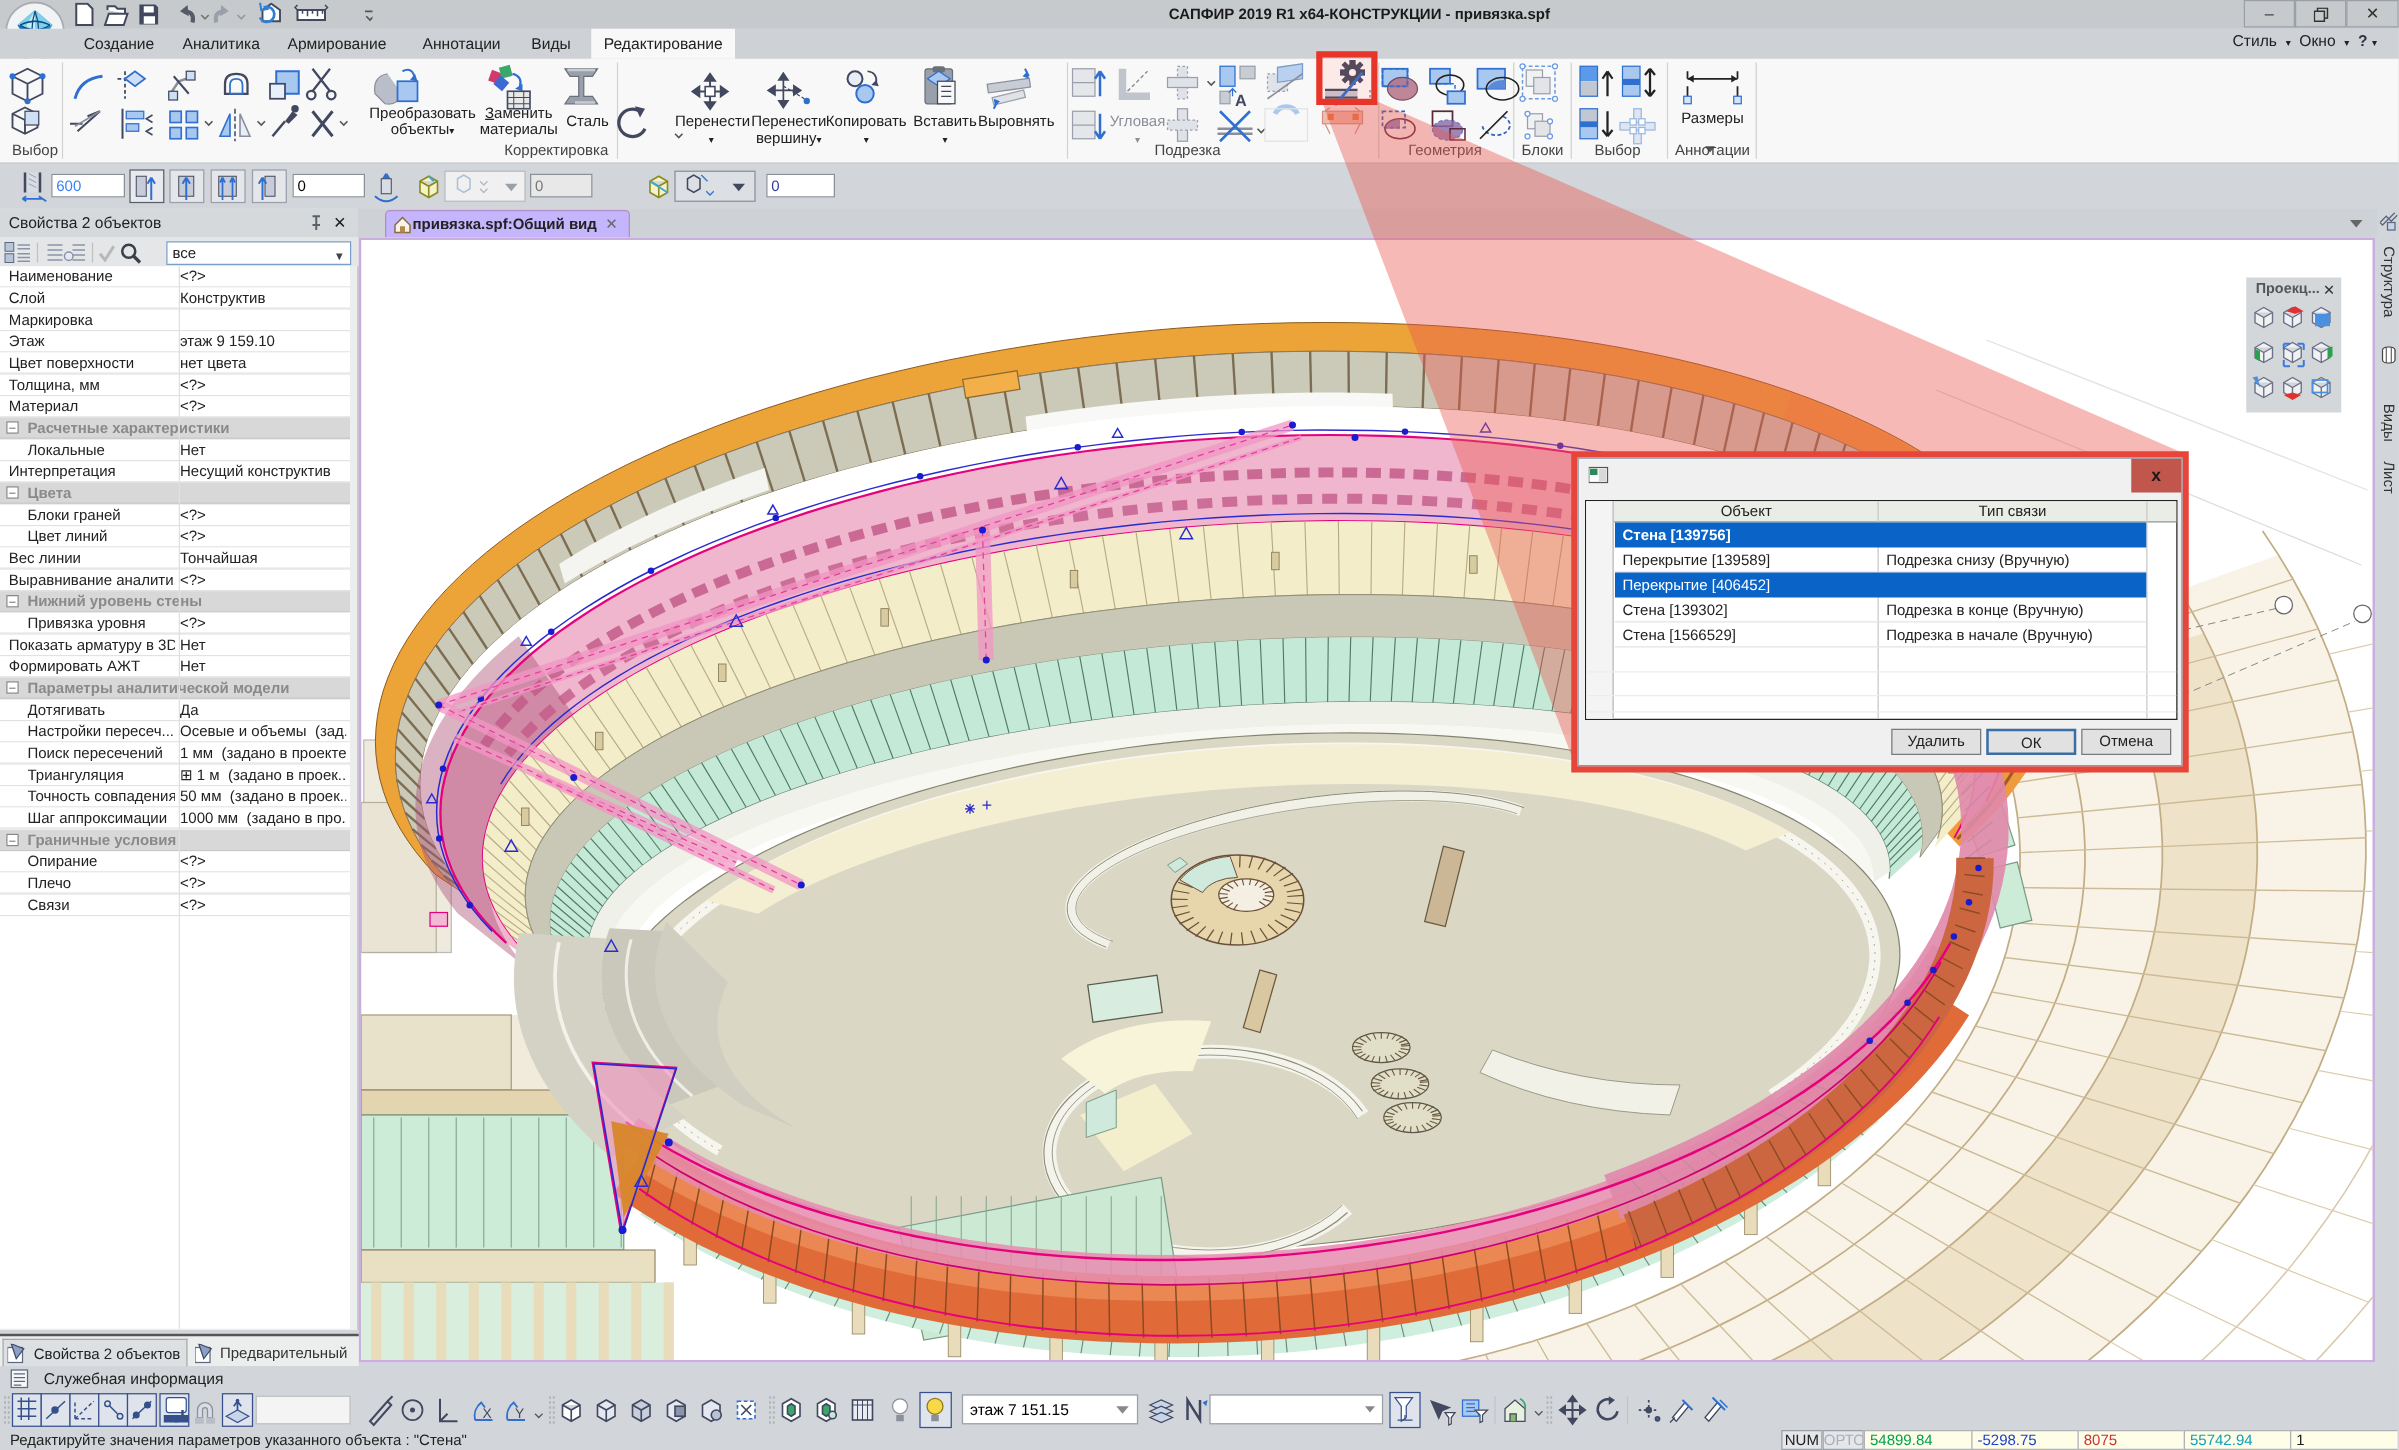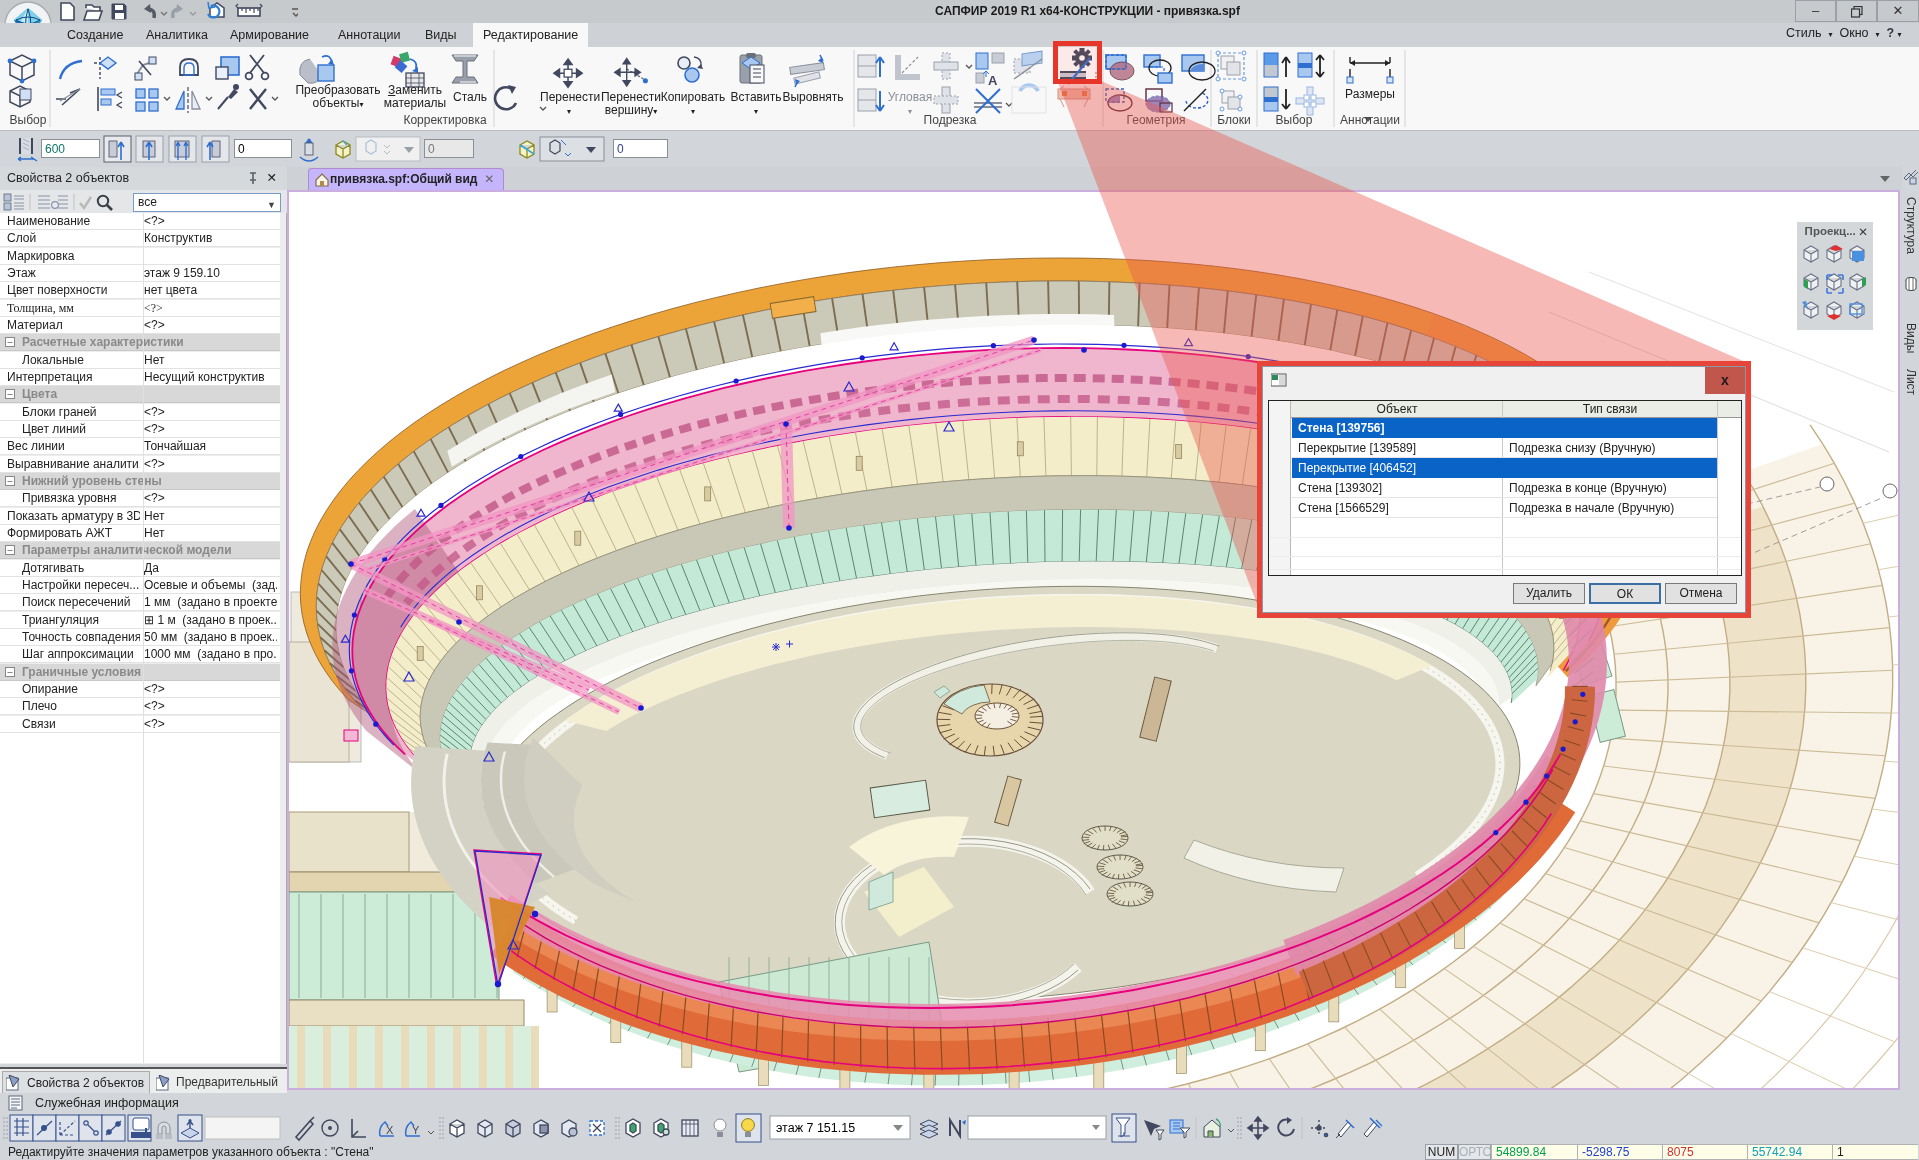--- a/index.html
+++ b/index.html
@@ -478,21 +478,21 @@
 
   <g transform="translate(540,2)">
     <rect x="0" y="0" width="64" height="24" fill="#dcdfe3" stroke="#8b9097"></rect>
     <path d="M10,6 l5,-3 5,3 v8 l-5,3 -5,-3 Z" fill="none" stroke="#41485f" stroke-width="1.2"></path>
     <path d="M22,4 l4,4 Z" fill="#2f6fd0"></path>
       <path d="M21,3 l5,5" stroke="#2f6fd0"></path>
     <path d="M25,16 l3,3 3,-3" stroke="#2f6fd0" fill="none"></path>
     <path d="M46,10 l5,6 5,-6 Z" fill="#41485f"></path>
   </g>
 </svg>
-<input class="abs field" style="left: 41px; top: 139px; width: 59px; color: #0f766e;" value="600" readonly="">
+<input class="abs field" style="left: 41px; top: 139px; width: 59px; color: #3b82f6;" value="600" readonly="">
 <input class="abs field" style="left: 234px; top: 139px; width: 58px;" value="0" readonly="">
 <input class="abs field gray" style="left: 424px; top: 139px; width: 50px;" value="0" readonly="">
 <input class="abs field" style="left: 613px; top: 139px; width: 55px; color: rgb(51, 58, 154);" value="0" readonly="">
 
 <div class="abs" id="lpanel">
   <div class="abs" id="lphead">Свойства 2 объектов <svg style="position:absolute;right:28px;top:5px;" width="13" height="13">
         <path d="M4,1 h6 M7,1 v7 M4,8 h6 M7,8 v4" stroke="#5a6068" stroke-width="1.6" fill="none"></path>
       </svg><span style="position:absolute;right:10px;top:0;">✕</span></div>
   <div class="abs" id="lptools"></div>
   <svg class="abs" style="left:0;top:24px;" width="130" height="22">
@@ -531,21 +531,21 @@
         <span class="v"></span>
       </div>
 <div class="prow" style="top:52px;">
         <span class="k">Этаж</span>
         <span class="v">этаж 9 159.10</span>
       </div>
 <div class="prow" style="top:69px;">
         <span class="k">Цвет поверхности</span>
         <span class="v">нет цвета</span>
       </div>
-<div class="prow" style="top:87px;font-family:Liberation Serif, serif;">
+<div class="prow" style="top:87px;">
         <span class="k">Толщина, мм</span>
         <span class="v">&lt;?&gt;</span>
       </div>
 <div class="prow" style="top:104px;">
         <span class="k">Материал</span>
         <span class="v">&lt;?&gt;</span>
       </div>
 <div class="prow grp" style="top:121px;">
         <span class="minus">–</span>
         <span class="g">Расчетные характеристики</span>

